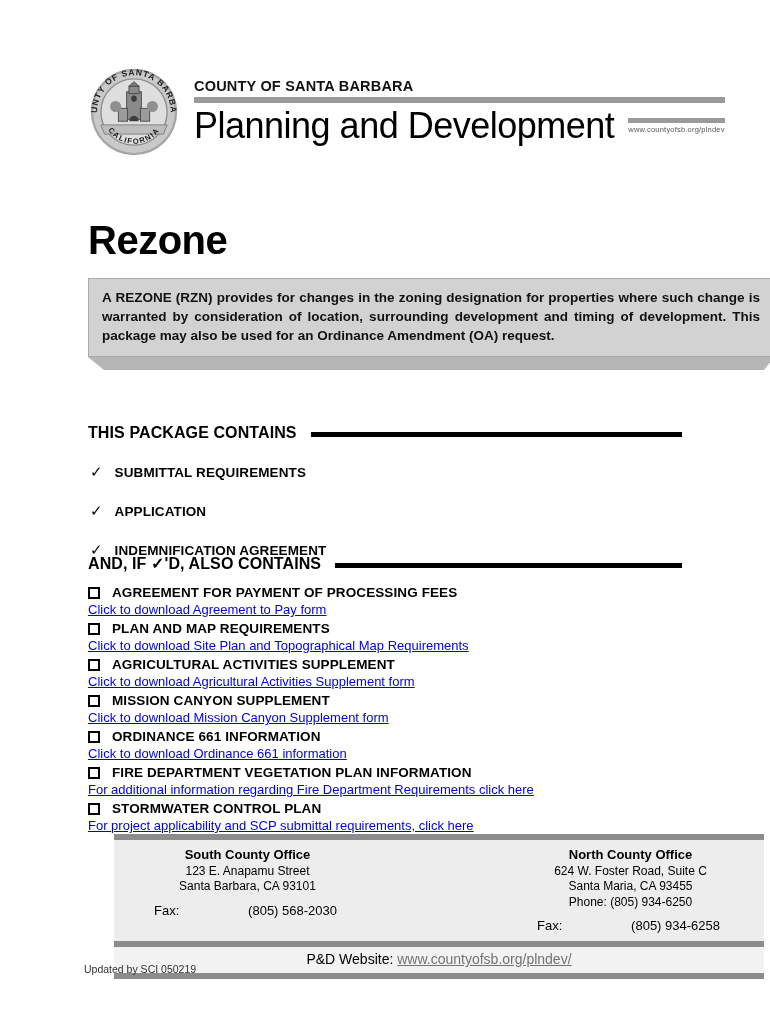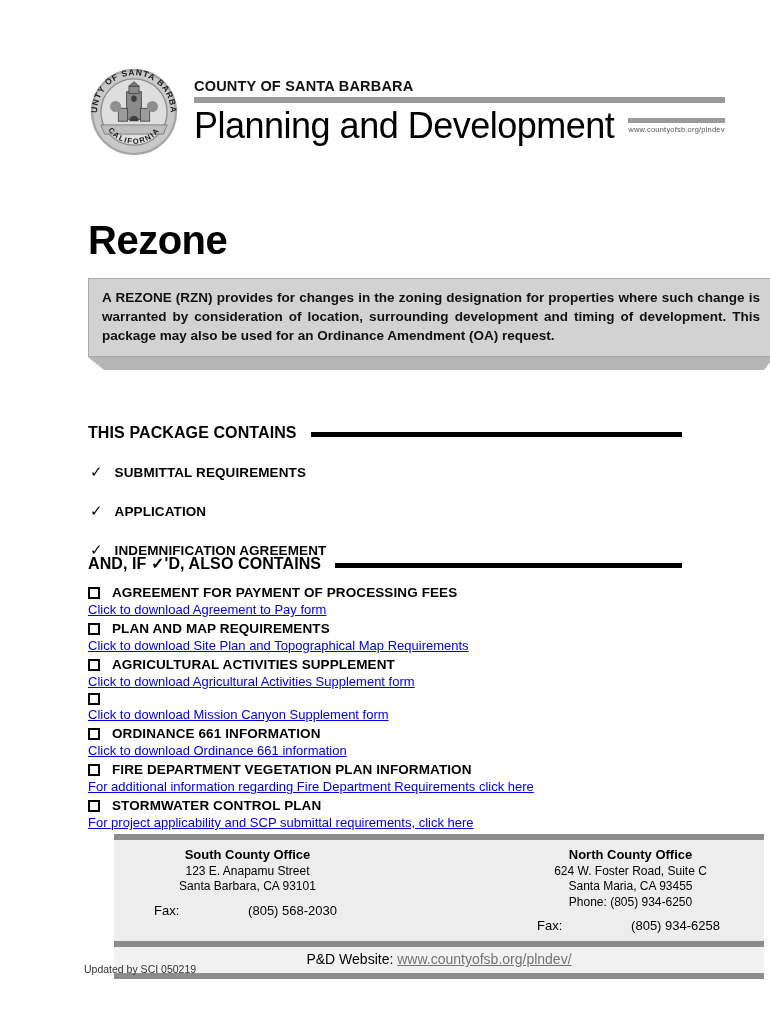--- a/index.html
+++ b/index.html
@@ -168,20 +168,21 @@
         <div class="opt-head">
           <span class="opt-box"></span>
           <span class="opt-label">AGRICULTURAL ACTIVITIES SUPPLEMENT</span>
         </div>
         <a class="opt-link">Click to download Agricultural Activities Supplement form</a>
       </div>
 
       <div class="opt-item">
         <div class="opt-head">
           <span class="opt-box"></span>
+          <span class="opt-label">MISSION CANYON SUPPLEMENT</span>
         </div>
         <a class="opt-link">Click to download Mission Canyon Supplement form</a>
       </div>
 
       <div class="opt-item">
         <div class="opt-head">
           <span class="opt-box"></span>
           <span class="opt-label">ORDINANCE 661 INFORMATION</span>
         </div>
         <a class="opt-link">Click to download Ordinance 661 information</a>

